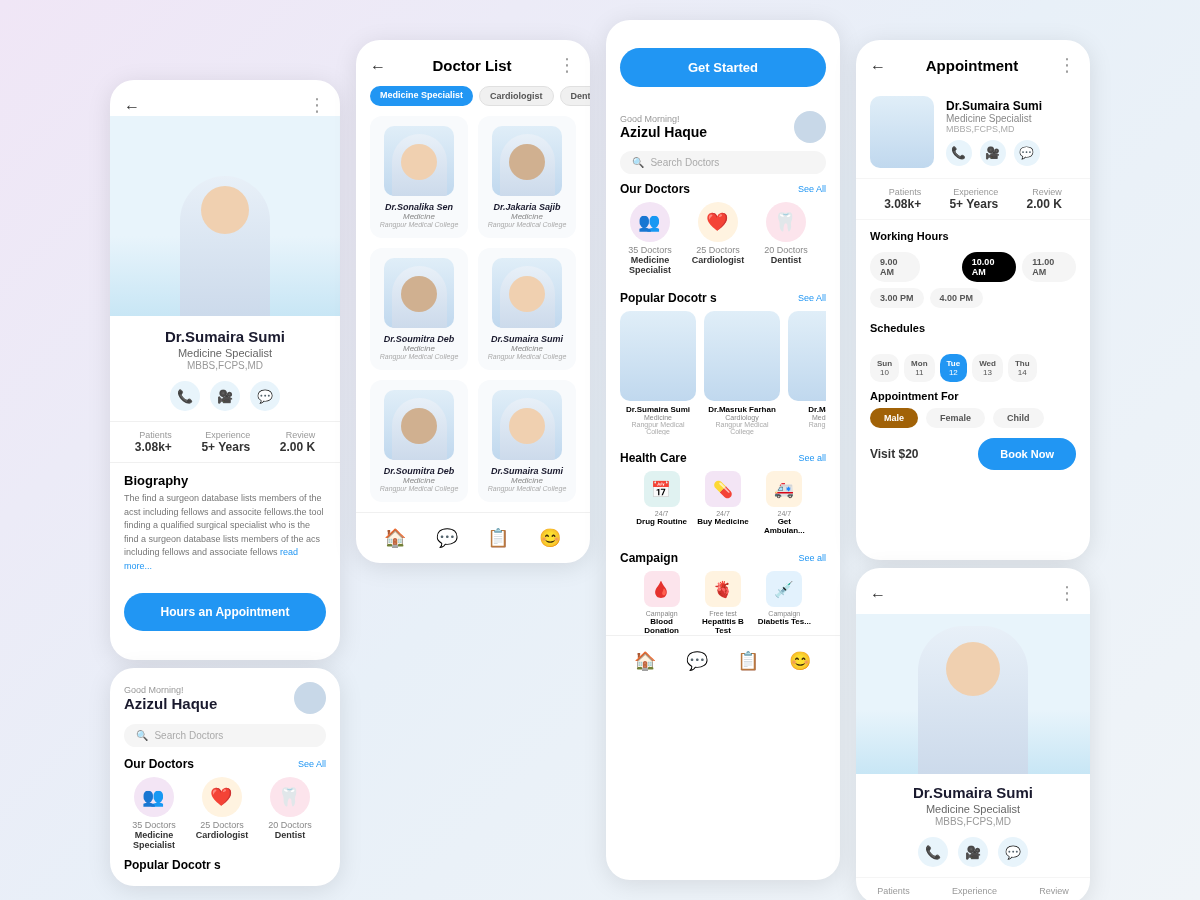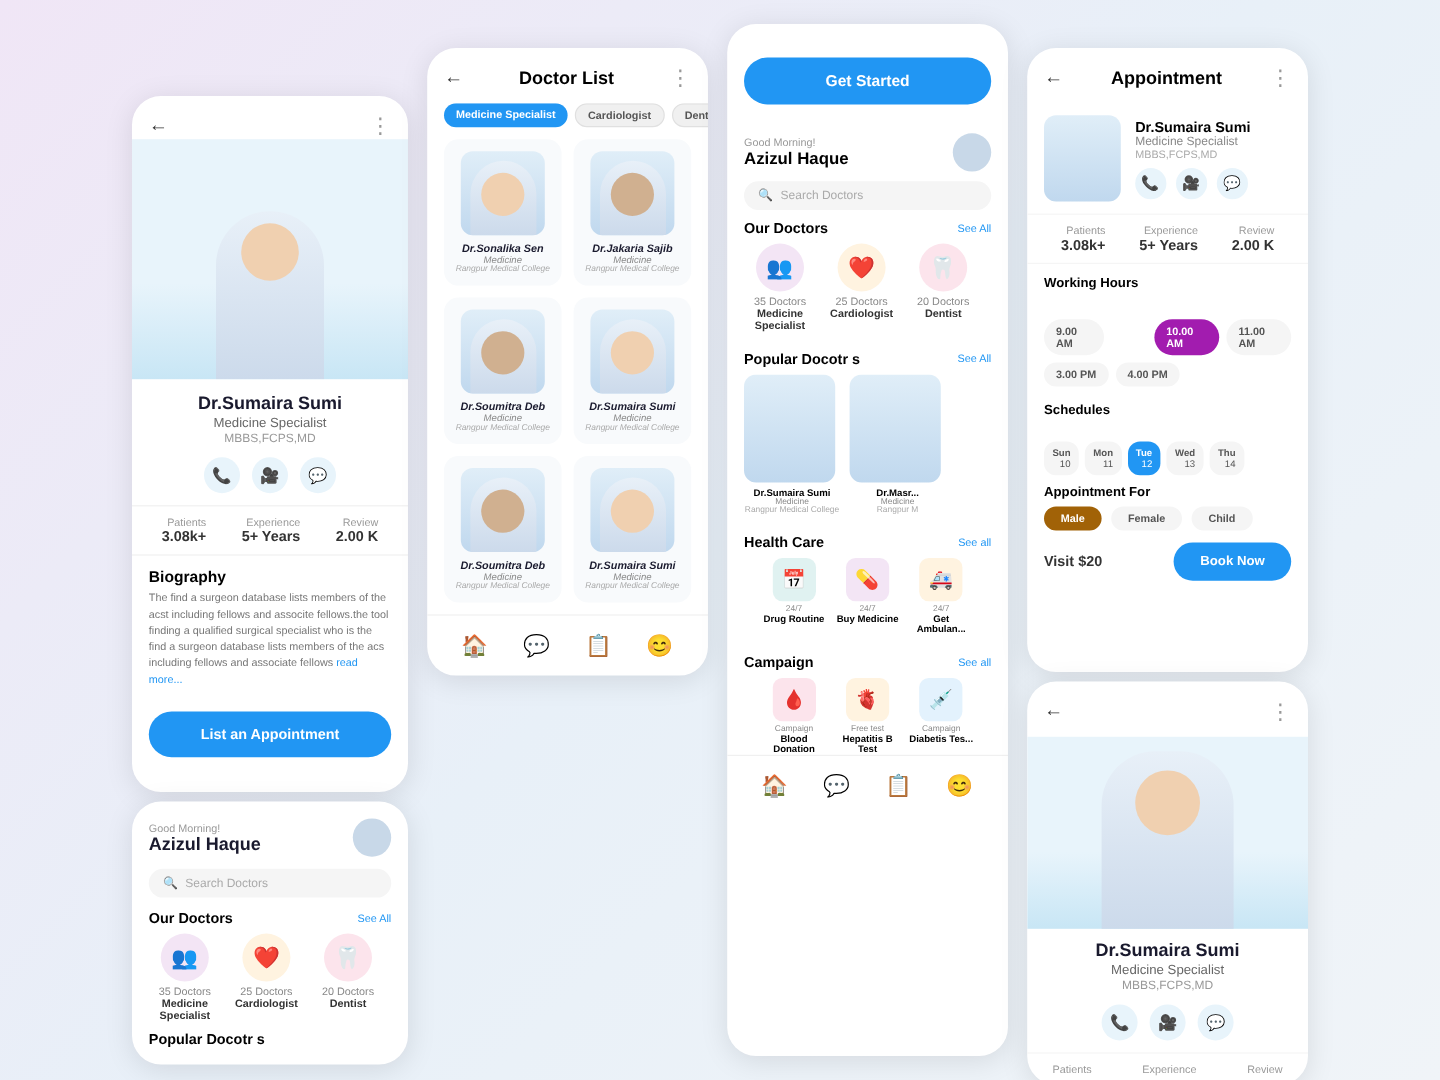--- a/index.html
+++ b/index.html
@@ -220,32 +220,32 @@
       flex-shrink: 0;
     }
     .appt-info { flex: 1; }
     .appt-name { font-size: 12px; font-weight: 700; }
     .appt-spec { font-size: 10px; color: #888; }
     .appt-degree { font-size: 9px; color: #aaa; }
     .appt-icons { display: flex; gap: 8px; margin-top: 6px; }
     .appt-icon { width: 26px; height: 26px; border-radius: 50%; display: flex; align-items: center; justify-content: center; font-size: 12px; }
     .stats-appt { display: flex; justify-content: space-around; padding: 8px 14px; border-top: 1px solid #f5f5f5; border-bottom: 1px solid #f5f5f5; }
     .working-hours { padding: 10px 14px 0; }
-    .wh-title { font-size: 11px; font-weight: 700; margin-bottom: 24px; }
+    .wh-title { font-size: 11px; font-weight: 700; margin-bottom: 10px; }
     .wh-row { display: flex; gap: 6px; margin-bottom: 6px; }
     .wh-slot {
       padding: 5px 10px; border-radius: 16px; font-size: 9px; font-weight: 600;
       background: #f5f5f5; color: #555;
     }
-    .wh-slot.active { background: #a21caf; color: #fff; margin-left: 36px; }
+    .wh-slot.active { background: #000000; color: #fff; margin-left: 36px; }
     .schedules { padding: 8px 14px 0; }
     .sch-title { font-size: 11px; font-weight: 700; margin-bottom: 20px; }
     .sch-row { display: flex; gap: 5px; }
     .sch-day {
-      text-align: right; padding: 5px 7px; border-radius: 10px;
+      text-align: center; padding: 5px 7px; border-radius: 10px;
       font-size: 8px; background: #f5f5f5; color: #555; cursor: pointer;
     }
     .sch-day.active { background: #2196f3; color: #fff; }
     .sch-day-name { font-weight: 600; }
     .appt-for { padding: 8px 14px 0; }
     .af-title { font-size: 11px; font-weight: 700; margin-bottom: 6px; }
     .af-row { display: flex; gap: 8px; }
     .af-btn {
       padding: 5px 14px; border-radius: 16px; font-size: 9px; font-weight: 600;
       cursor: pointer; border: none;
@@ -355,21 +355,21 @@
         <div class="stat-value">2.00 K</div>
       </div>
     </div>
     <div class="biography">
       <div class="bio-title">Biography</div>
       <div class="bio-text">
         <span>The find a surgeon database lists  members of the acst including fellows and associte fellows.the tool finding a qualified surgical specialist who is the find a surgeon database lists members of the acs including fellows and associate fellows</span>
         <span class="read-more">read more...</span>
       </div>
     </div>
-    <button class="book-btn">List an Appointment</button>
+    <button class="book-btn">Hours an Appointment</button>
   </div>
 
   <div class="phone-card card1b">
     <div class="greeting-row">
       <div>
         <div class="greeting-small">Good Morning!</div>
         <div class="greeting-name">Azizul Haque</div>
       </div>
       <div class="avatar-small"></div>
     </div>
@@ -550,20 +550,26 @@
     <div style="padding:8px 14px 0;">
       <div class="section-header">
         <div class="section-title">Popular Docotr s</div>
         <div class="see-all">See All</div>
       </div>
       <div class="doctors-row">
         <div class="pop-doctor">
           <div class="pop-doctor-photo"></div>
           <div class="pop-doctor-name">Dr.Sumaira Sumi</div>
           <div class="pop-doctor-spec">Medicine</div>
+          <div class="pop-doctor-hospital">Rangpur Medical College</div>
+        </div>
+        <div class="pop-doctor">
+          <div class="pop-doctor-photo"></div>
+          <div class="pop-doctor-name">Dr.Masruk Farhan</div>
+          <div class="pop-doctor-spec">Cardiology</div>
           <div class="pop-doctor-hospital">Rangpur Medical College</div>
         </div>
         <div class="pop-doctor">
           <div class="pop-doctor-photo"></div>
           <div class="pop-doctor-name">Dr.Masr...</div>
           <div class="pop-doctor-spec">Medicine</div>
           <div class="pop-doctor-hospital">Rangpur M</div>
         </div>
       </div>
     </div>

